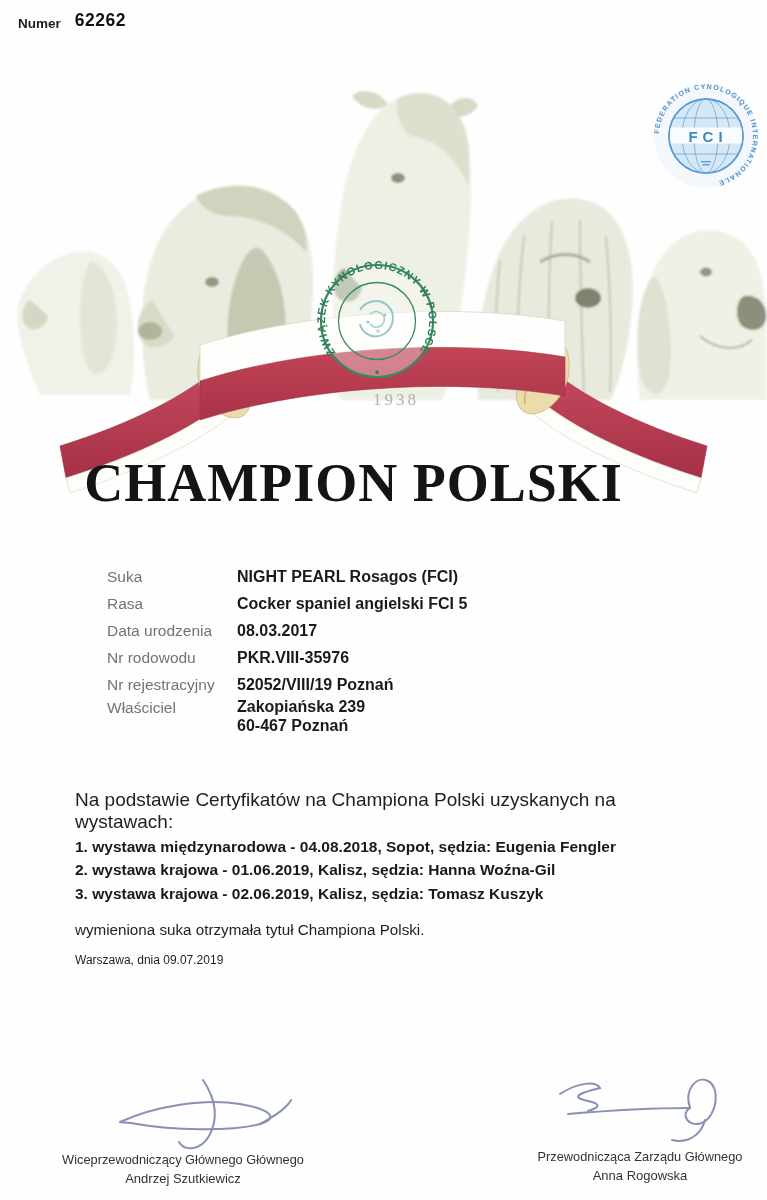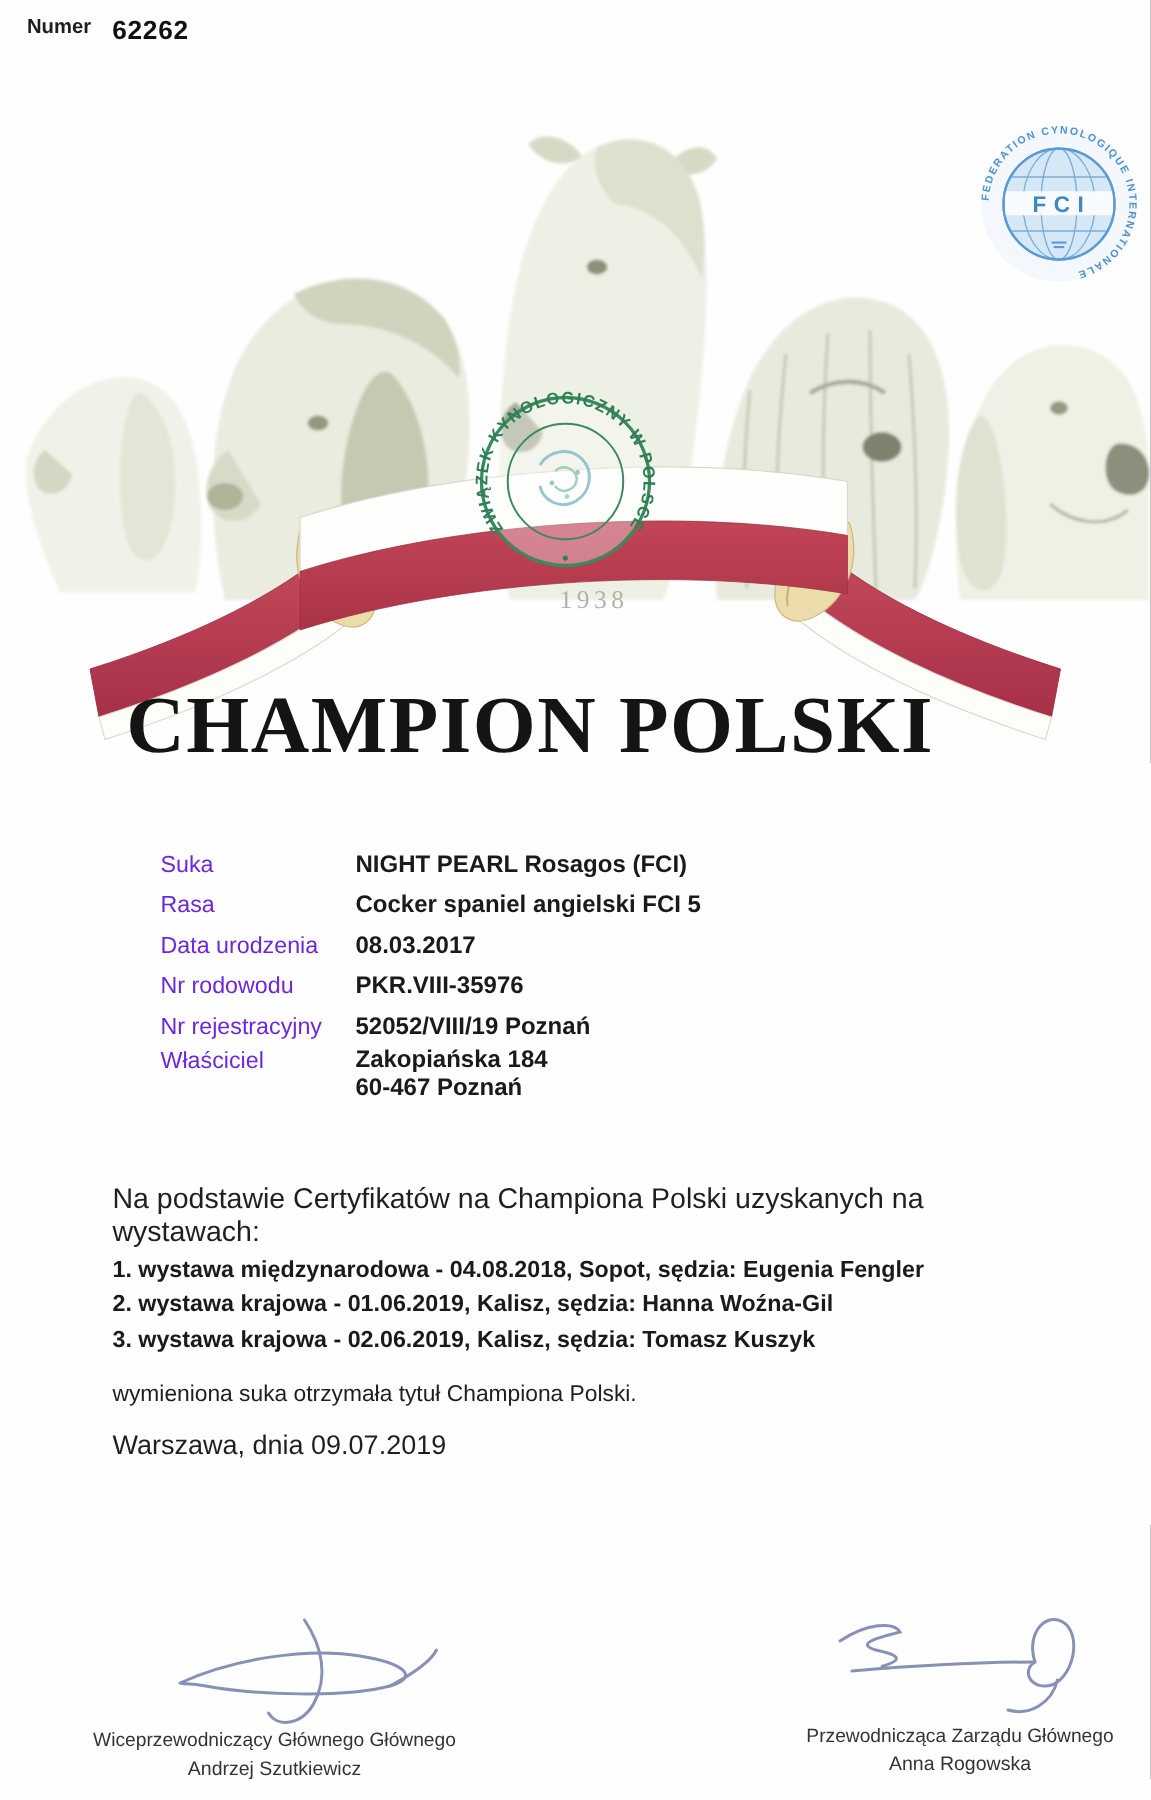--- a/index.html
+++ b/index.html
@@ -6,48 +6,48 @@
   .page{
     position:relative;
     width:767px;height:1200px;
     margin:0 auto;
     background:#fefefe;
     overflow:hidden;
     font-family:"Liberation Sans",sans-serif;
     color:#222;
   }
   
-  .numer{position:absolute;left:18px;top:10px;display:flex;align-items:flex-start;gap:14px;}
+  .numer{position:absolute;left:18px;top:10px;display:flex;align-items:flex-end;gap:14px;}
   .numer .lbl{font-size:13.5px;color:#1e1e1e;font-weight:600;}
   .numer .val{font-size:17.5px;font-weight:bold;color:#111;letter-spacing:.5px;}
 
   .artwork{position:absolute;left:0;top:0;width:767px;height:520px;}
   .fci-logo{position:absolute;left:650px;top:82px;width:112px;height:112px;}
   .zkwp-stamp{position:absolute;left:308px;top:252px;width:138px;height:138px;}
 
   .title{
     position:absolute;left:0;top:452px;width:659px;
     text-align:center;
     font-family:"Liberation Serif",serif;
     font-weight:bold;font-size:54px;letter-spacing:1px;color:#141414;padding-left:24px;
   }
 
   .details{position:absolute;left:107px;top:563px;width:560px;font-size:15.5px;}
   .drow{display:flex;height:27px;align-items:center;}
-  .drow .dlabel{width:130px;color:#6d28d9;}
+  .drow .dlabel{width:130px;color:#737373;}
   .drow .dvalue{font-weight:bold;font-size:16px;color:#1a1a1a;}
   .drow.owner{height:auto;align-items:flex-start;}
   .drow.owner .dlabel{padding-top:1px;}
   .owner-lines div{font-weight:bold;font-size:16px;color:#1a1a1a;line-height:18.5px;}
 
   .intro{position:absolute;left:75px;top:789px;width:640px;font-size:19px;color:#1f1f1f;}
   .shows{position:absolute;left:75px;top:835px;width:660px;list-style:none;margin:0;padding:0;}
   .shows li{font-weight:bold;font-size:15.5px;line-height:23.3px;color:#1a1a1a;}
   .conclusion{position:absolute;left:75px;top:921px;font-size:15.2px;color:#1f1f1f;}
-  .place-date{position:absolute;left:75px;top:953px;font-size:18px;color:#1f1f1f;}
+  .place-date{position:absolute;left:75px;top:953px;font-size:12px;color:#1f1f1f;}
 
   .sig-block{position:absolute;text-align:center;}
   .sig-left{left:43px;top:1150px;width:280px;}
   .sig-right{left:510px;top:1147px;width:260px;}
   .sig-block .role{font-size:12.8px;color:#333;line-height:19px;}
   .sig-block .name{font-size:13px;color:#333;line-height:19px;}
   .sig-svg{position:absolute;}
   .sig-svg.left{left:75px;top:1072px;}
   .sig-svg.right{left:540px;top:1068px;}
 </style>
@@ -205,21 +205,21 @@
       <div class="dlabel">Nr rodowodu</div>
       <div class="dvalue">PKR.VIII-35976</div>
     </div>
     <div class="drow">
       <div class="dlabel">Nr rejestracyjny</div>
       <div class="dvalue">52052/VIII/19 Poznań</div>
     </div>
     <div class="drow owner">
       <div class="dlabel">Właściciel</div>
       <div class="owner-lines">
-        <div>Zakopiańska 184</div>
+        <div>Zakopiańska 239</div>
         <div>60-467 Poznań</div>
       </div>
     </div>
   </div>
 
   <div class="intro">Na podstawie Certyfikatów na Championa Polski uzyskanych na wystawach:</div>
 
   <ul class="shows">
     <li>1. wystawa międzynarodowa - 04.08.2018, Sopot, sędzia: Eugenia Fengler</li>
     <li>2. wystawa krajowa - 01.06.2019, Kalisz, sędzia: Hanna Woźna-Gil</li>

